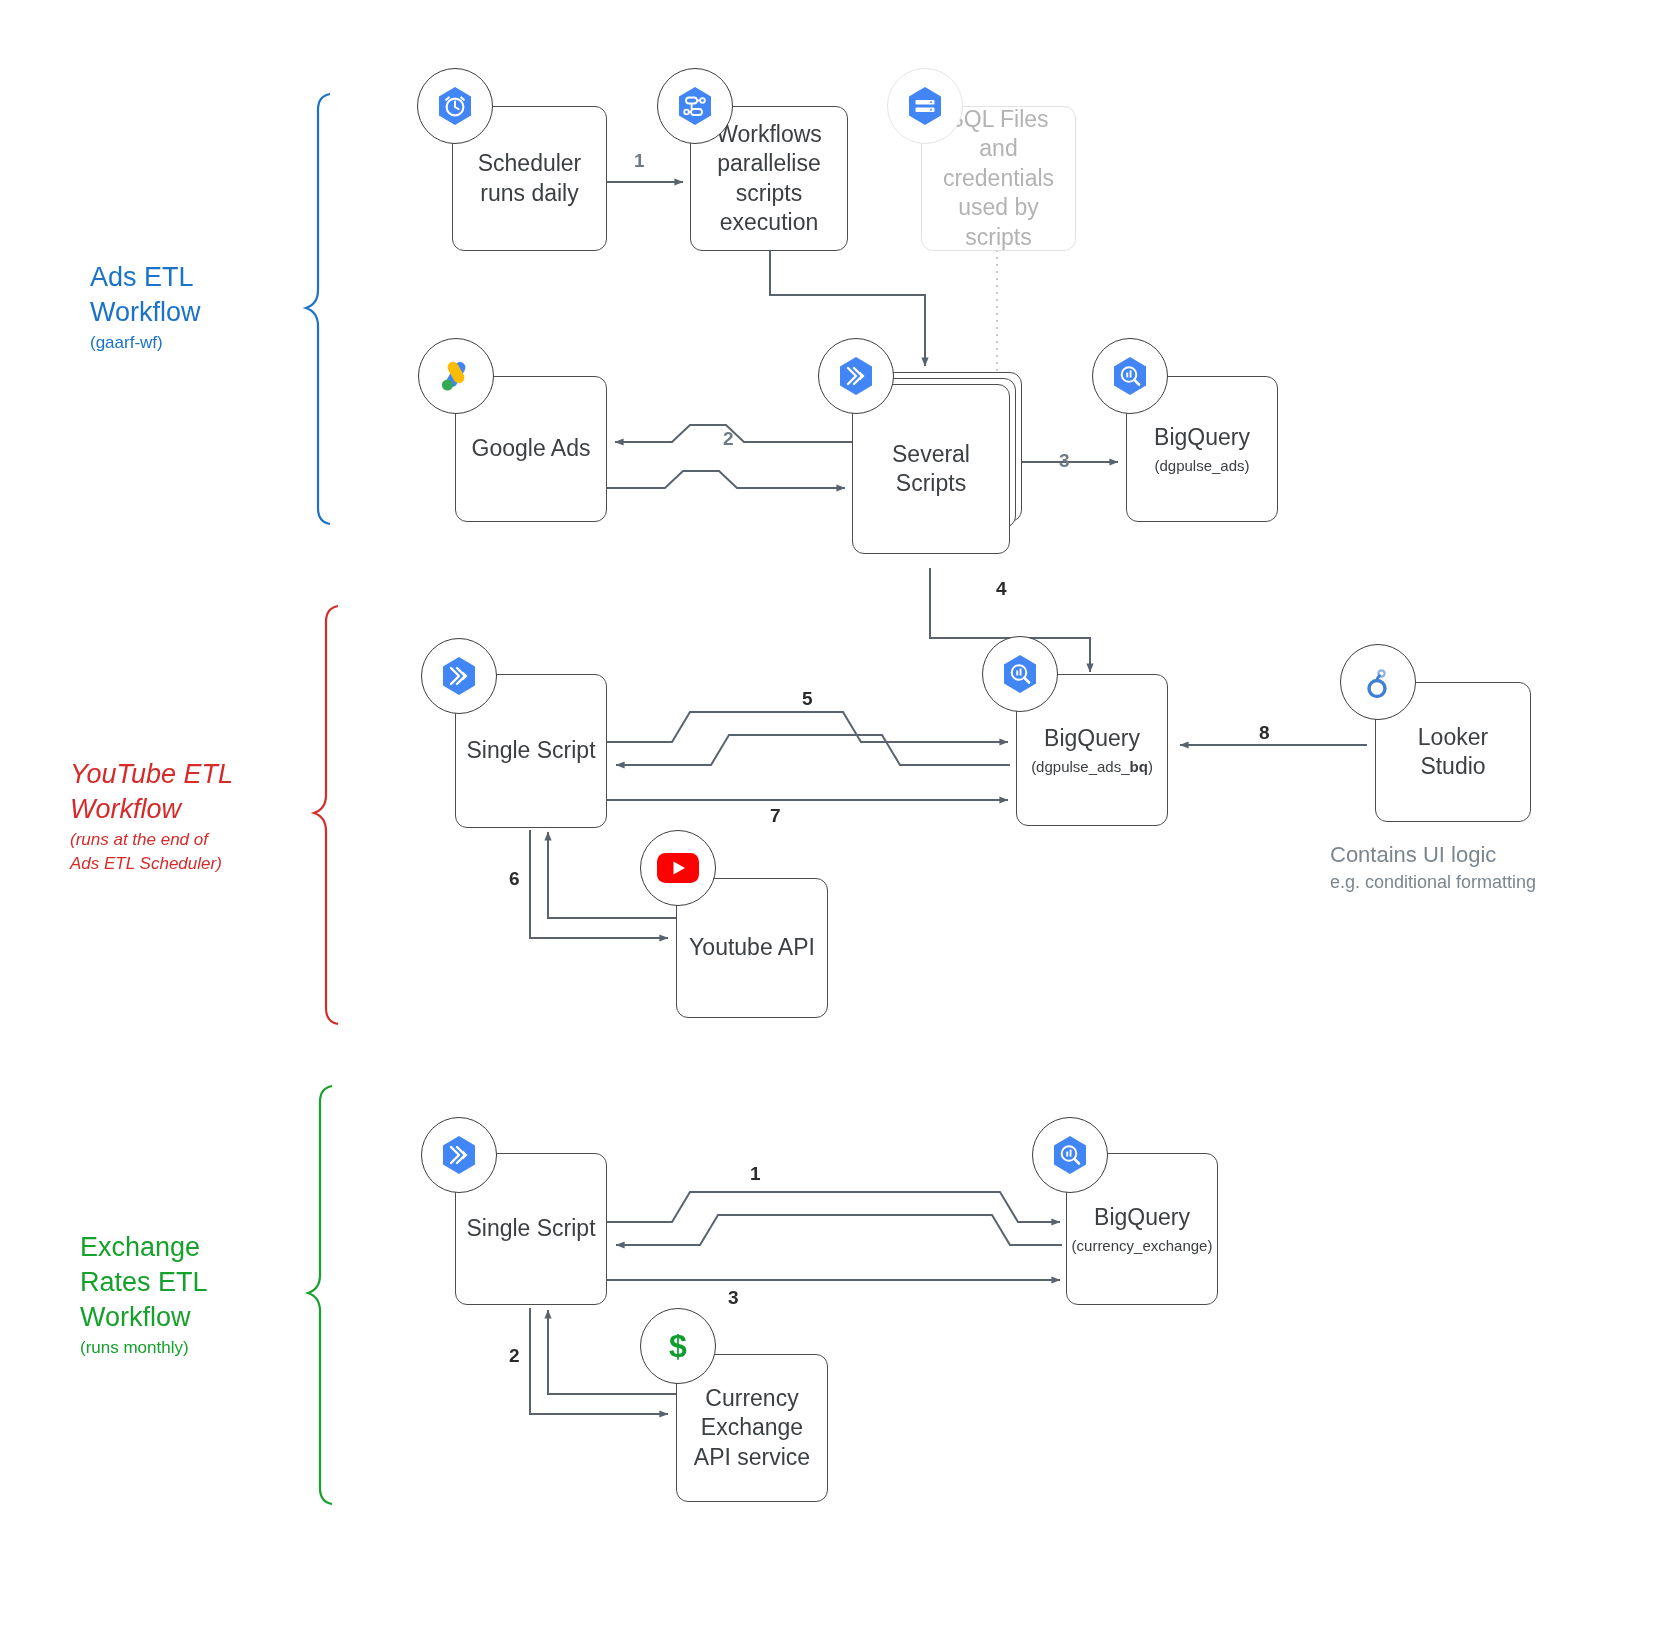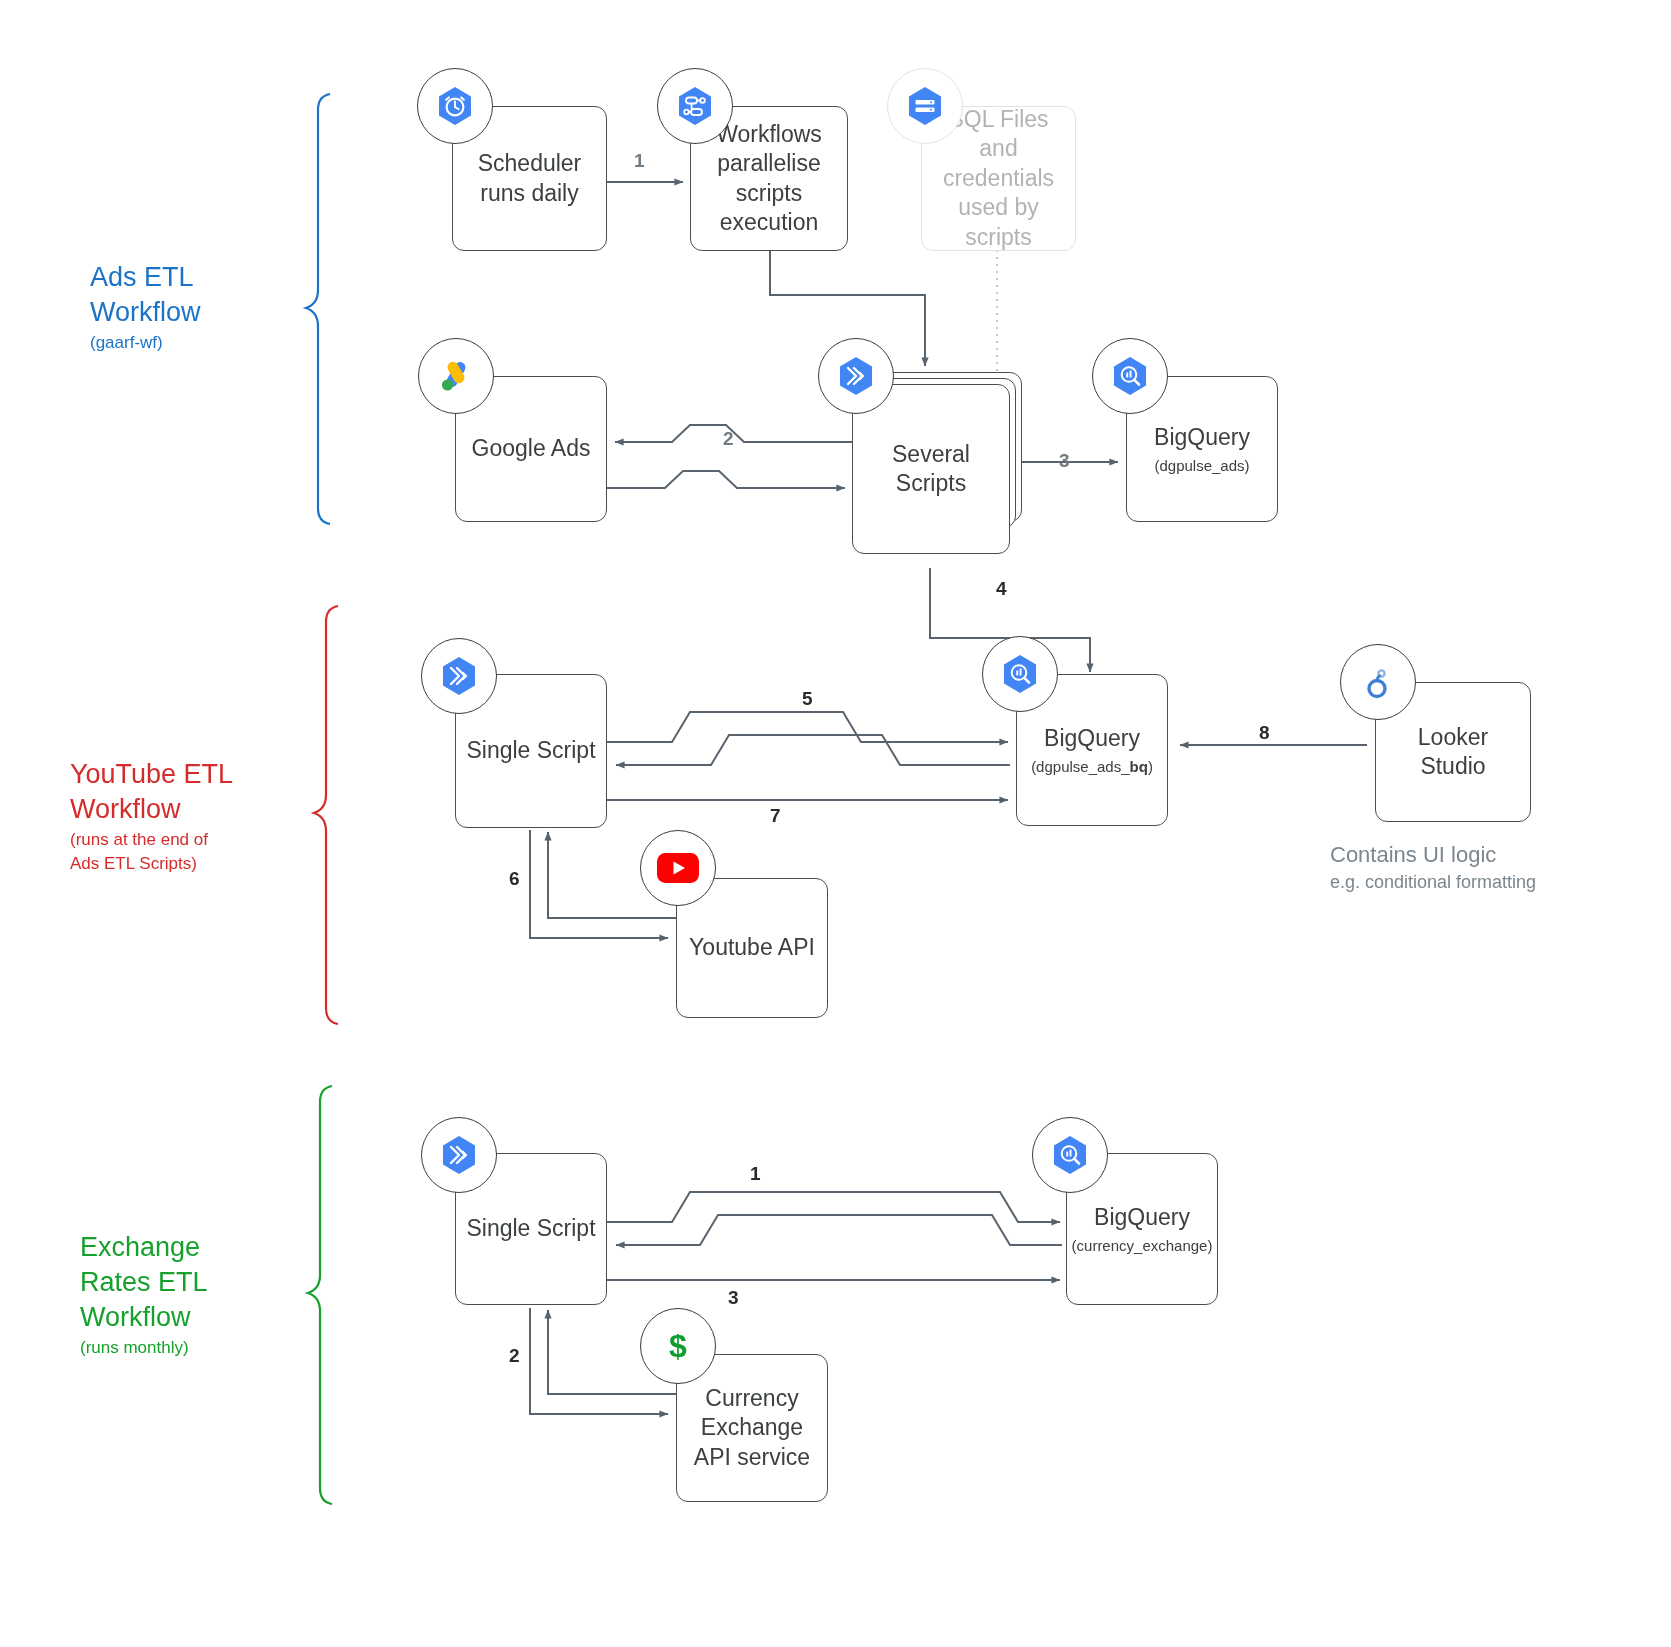--- a/index.html
+++ b/index.html
@@ -181,25 +181,25 @@
     <path class="wire" marker-end="url(#arrow)" d="M530,1308 L530,1414 L668,1414"></path>
     <path class="wire" marker-end="url(#arrow)" d="M676,1394 L548,1394 L548,1310"></path>
   </svg>
 
   <div class="section-label" style="left:90px; top:260px; width:215px; color:#1a73c8;">
     <span class="big">Ads ETL</span>
     <span class="big">Workflow</span>
     <span class="small">(gaarf-wf)</span>
   </div>
 
-  <div class="section-label" style="left:70px; top:757px; width:237px; color:#d62b2b;">
+  <div class="section-label" style="left:70px; top:757px; width:237px; color:#d62b2b;font-style:italic;">
     <span class="big">YouTube ETL</span>
     <span class="big">Workflow</span>
     <span class="small">(runs at the end of</span>
-    <span class="small">Ads ETL Scripts)</span>
+    <span class="small">Ads ETL Scheduler)</span>
   </div>
 
   <div class="section-label" style="left:80px; top:1230px; width:220px; color:#16a02c;">
     <span class="big">Exchange</span>
     <span class="big">Rates ETL</span>
     <span class="big">Workflow</span>
     <span class="small">(runs monthly)</span>
   </div>
 
   <div class="node" style="left:452px; top:106px; width:155px; height:145px;">

